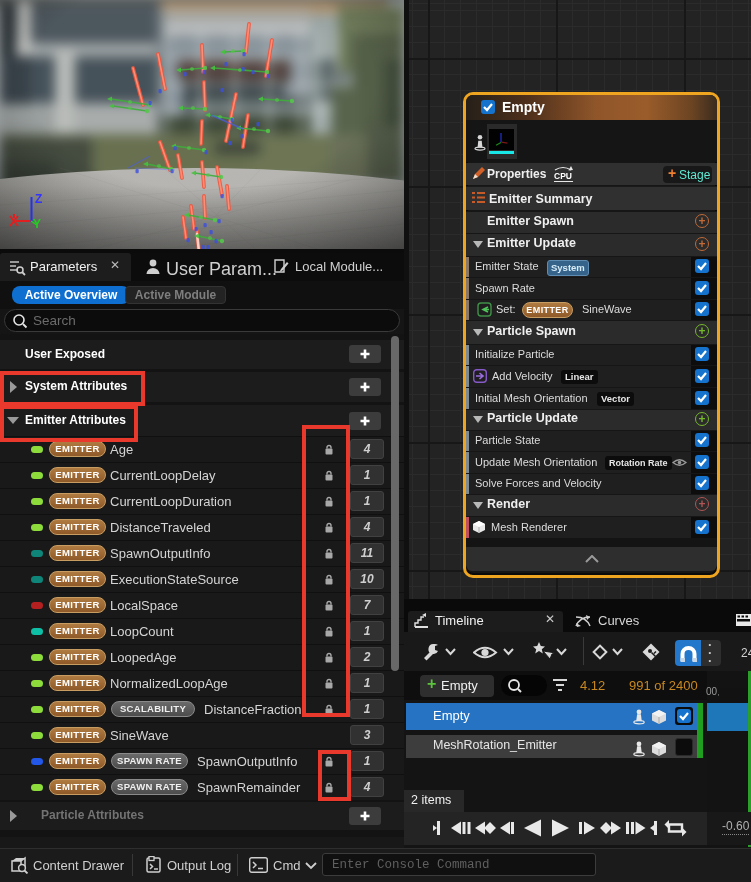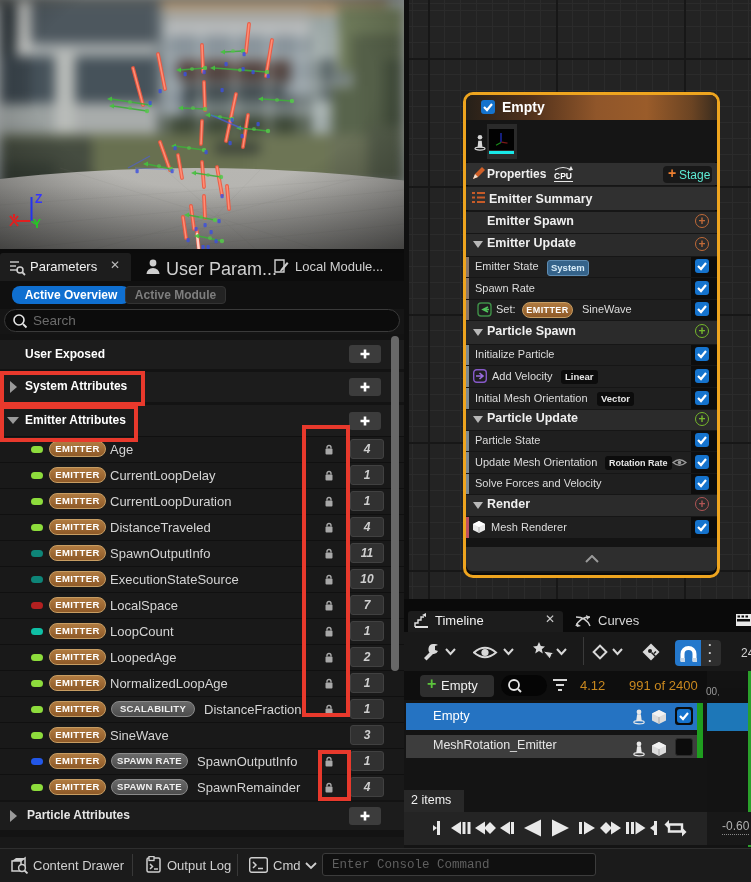--- a/index.html
+++ b/index.html
@@ -306,21 +306,21 @@
       </svg>
       <div class="cat" style="top:152px;height:32px"></div>
       <div class="tri" style="left:7px;top:164px;border-top:7px solid #9a9a9a;border-left:6px solid transparent;border-right:6px solid transparent"></div>
       <div class="abs" style="left:25px;top:160px;color:#fff;font-weight:bold;font-size:12px">Emitter Attributes</div>
       <div class="plusbtn" style="left:349px;top:159px"></div>
       <svg class="abs" style="left:349px;top:159px" width="32" height="18">
         <path d="M16,4.5 v9 M11.5,9 h9" stroke="#fff" stroke-width="2.6"></path>
       </svg>
       <div class="cat" style="top:549px;height:28px"></div>
       <div class="tri" style="left:10px;top:557px;border-left:7px solid #9a9a9a;border-top:6px solid transparent;border-bottom:6px solid transparent"></div>
-      <div class="abs" style="left:27px;top:555px;color:#e5e5e5;font-weight:bold;font-size:12px">Particle Attributes</div>
+      <div class="abs" style="left:41px;top:555px;color:#737373;font-weight:bold;font-size:12px">Particle Attributes</div>
       <div class="plusbtn" style="left:349px;top:554px"></div>
       <svg class="abs" style="left:349px;top:554px" width="32" height="18">
         <path d="M16,4.5 v9 M11.5,9 h9" stroke="#fff" stroke-width="2.6"></path>
       </svg>
       <div class="abs" style="left:0;top:584px;width:404px;height:11px;background:#181818"></div>
       <div class="abs" style="left:0;top:183px;width:404px;height:26px;background:#191919;border-top:1px solid #101010"></div>
       <div class="abs" style="left:31px;top:193px;width:12px;height:7px;border-radius:3.5px;background:#8ddc3c"></div>
       <div class="pill" style="left:49px;top:188px;width:57px">EMITTER</div>
       <div class="rowname" style="left:110px;top:189px">Age</div>
       <svg class="abs" style="left:324px;top:191px" width="10" height="11">

